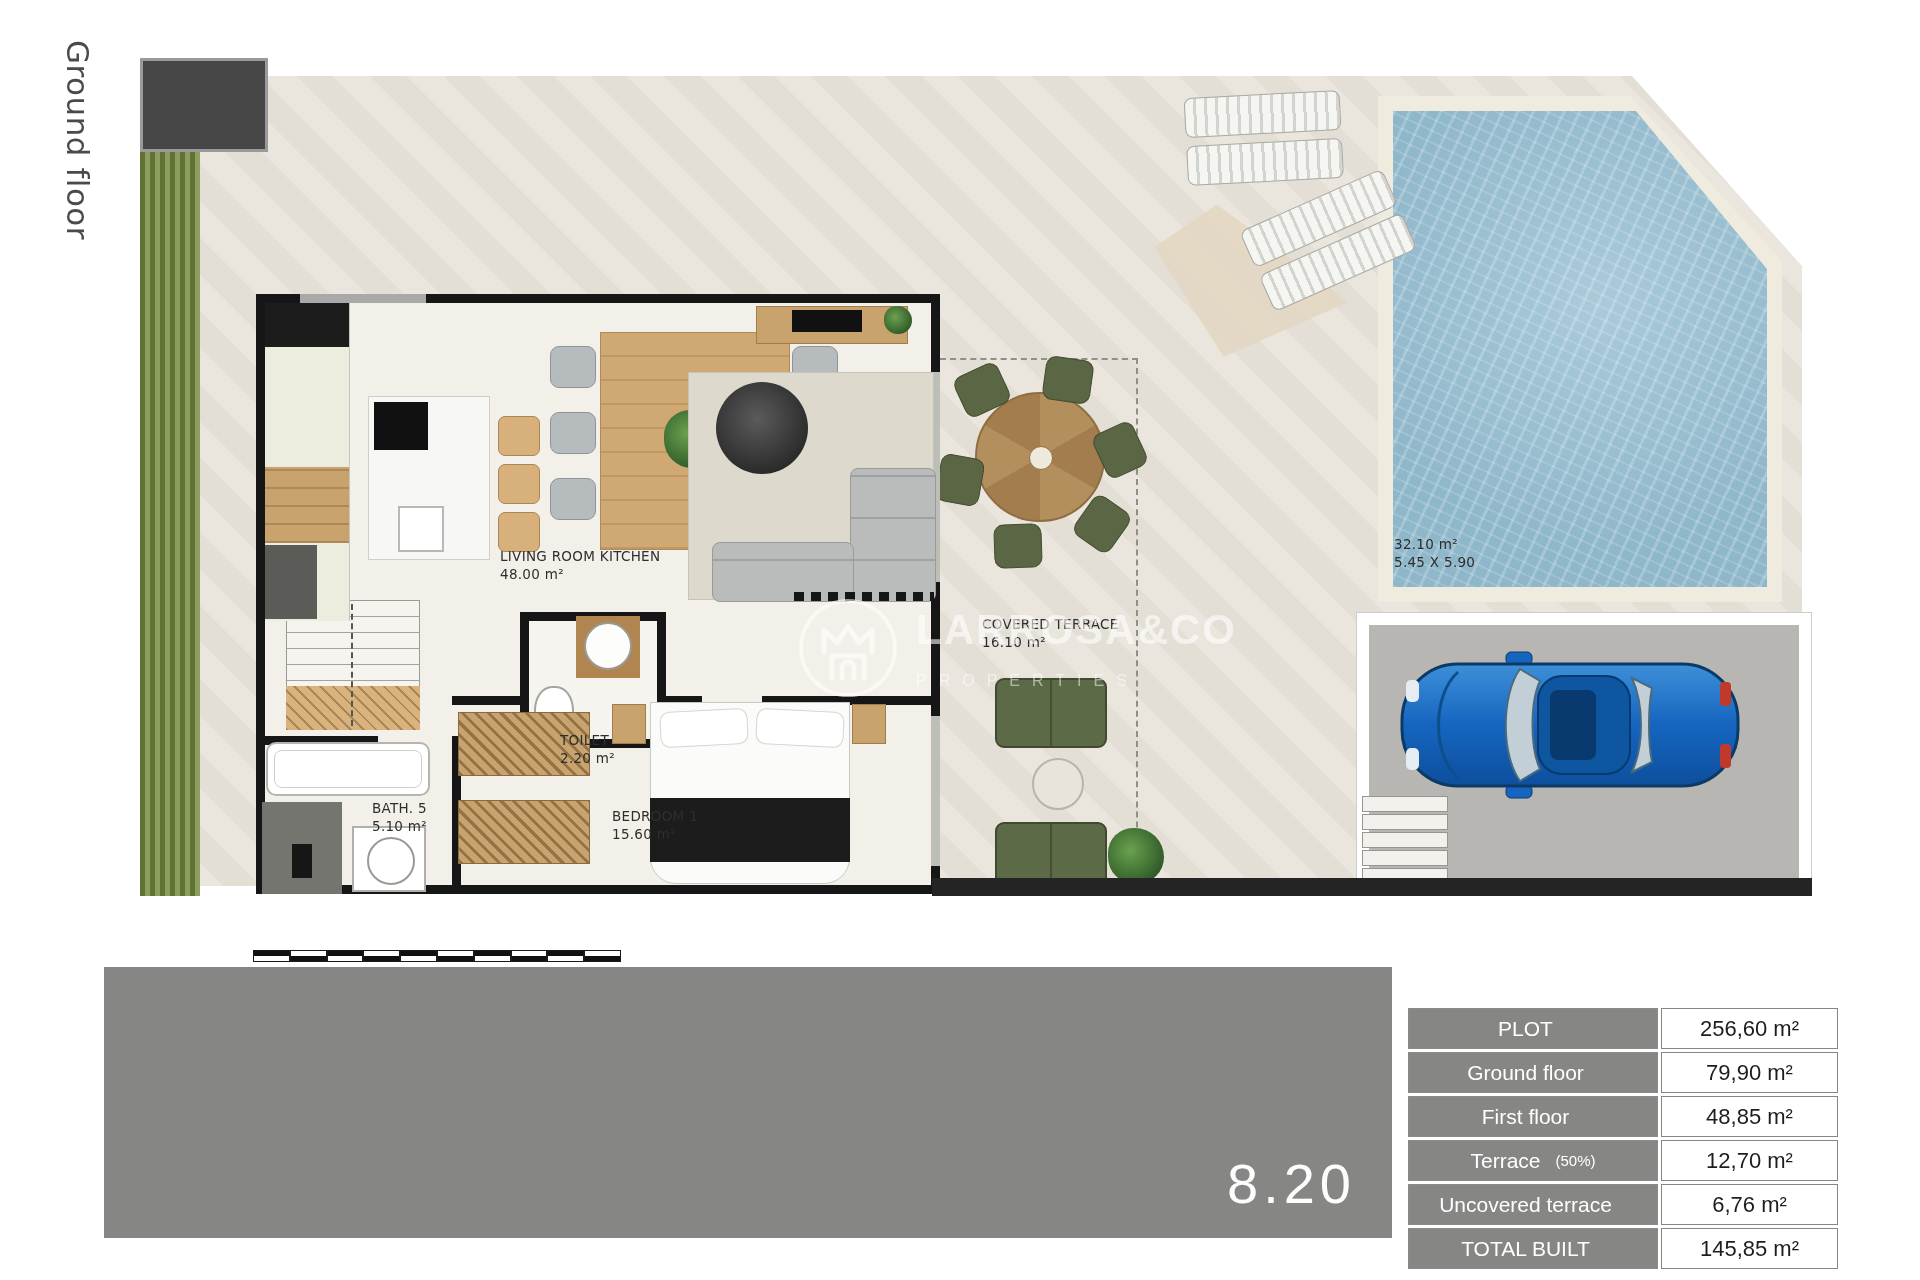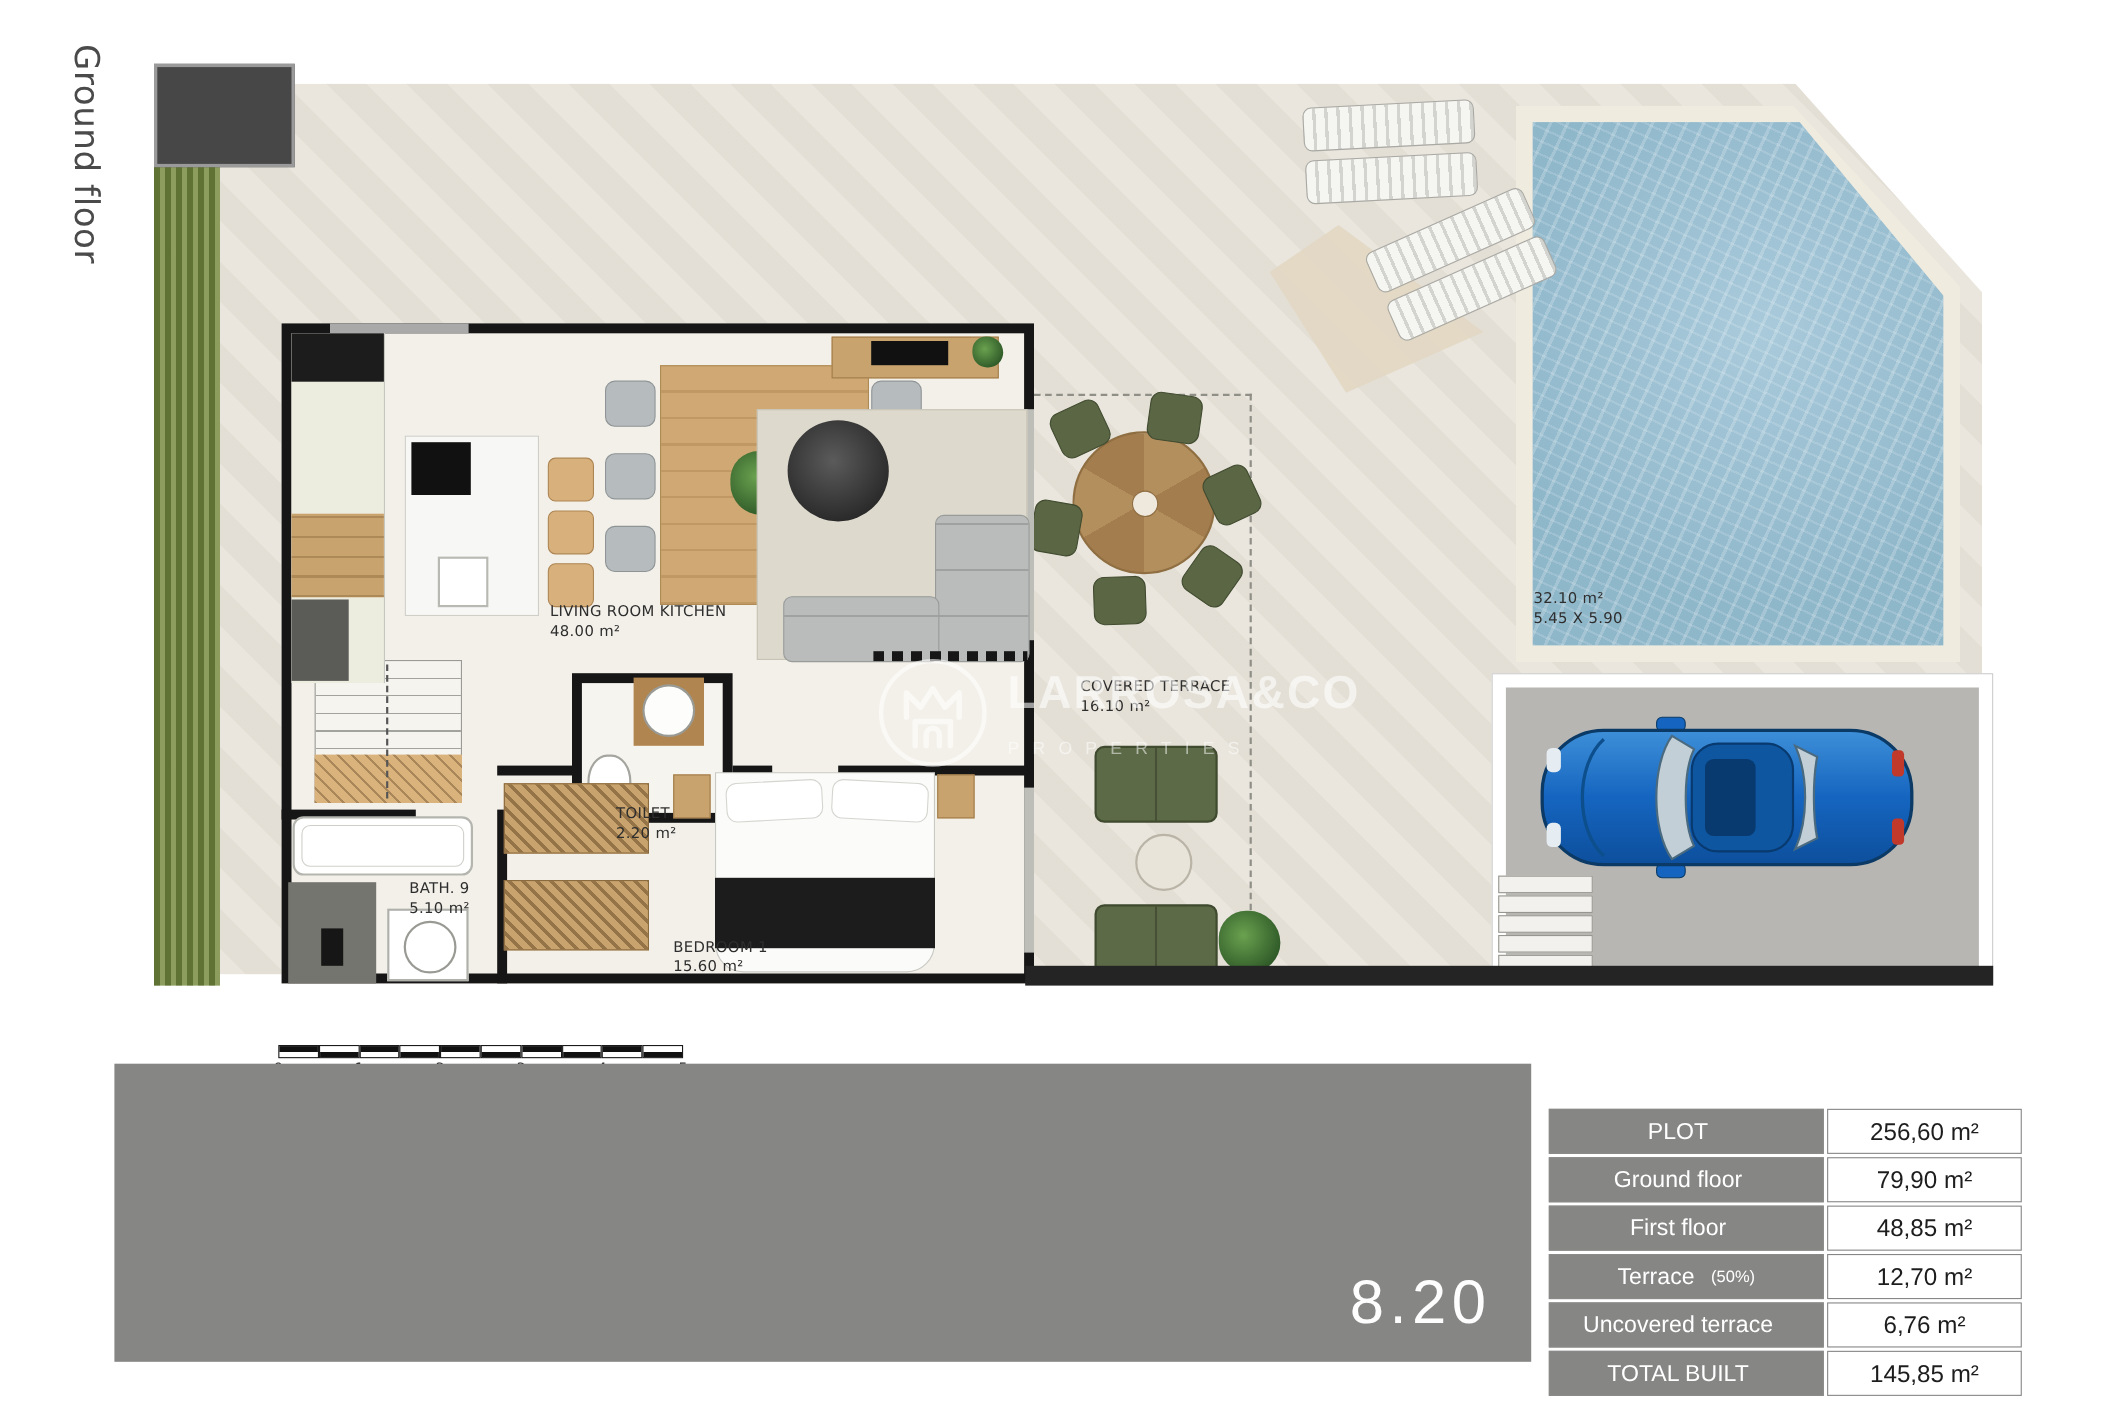--- a/index.html
+++ b/index.html
@@ -304,24 +304,24 @@
 
   <div class="abs room-label" style="left:500px;top:548px;">
     <div>LIVING ROOM KITCHEN</div>
     <div>48.00 m²</div>
   </div>
   <div class="abs room-label" style="left:560px;top:732px;">
     <div>TOILET</div>
     <div>2.20 m²</div>
   </div>
   <div class="abs room-label" style="left:372px;top:800px;">
-    <div>BATH. 9</div>
+    <div>BATH. 5</div>
     <div>5.10 m²</div>
   </div>
-  <div class="abs room-label" style="left:612px;top:808px;margin-top:45px;">
+  <div class="abs room-label" style="left:612px;top:808px;">
     <div>BEDROOM 1</div>
     <div>15.60 m²</div>
   </div>
   <div class="abs room-label" style="left:982px;top:616px;">
     <div>COVERED TERRACE</div>
     <div>16.10 m²</div>
   </div>
 
   <div class="abs watermark">
     <svg width="104" height="104" viewBox="0 0 104 104">

